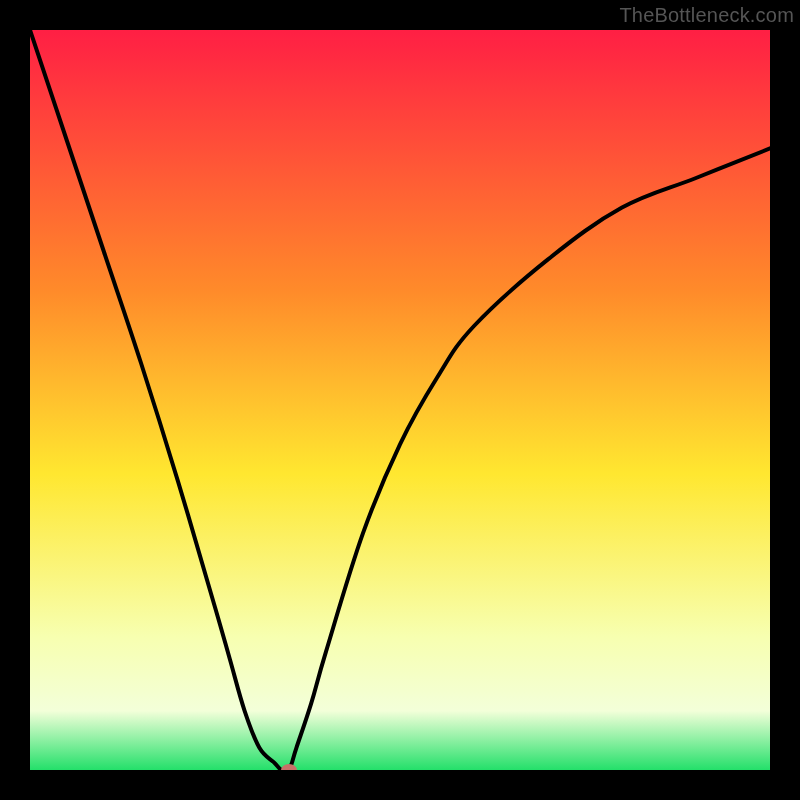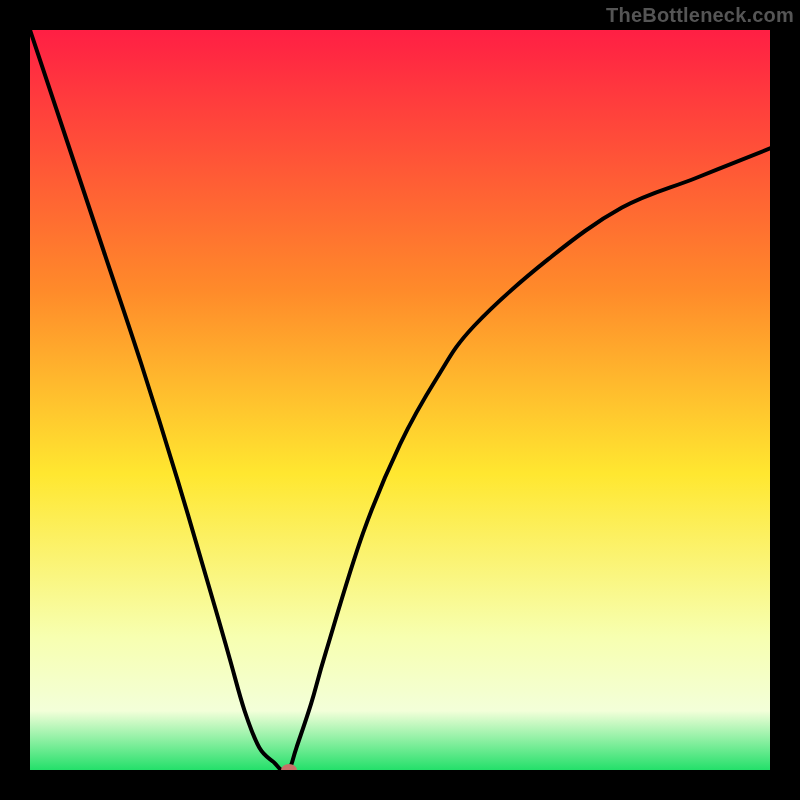--- a/index.html
+++ b/index.html
@@ -10,21 +10,21 @@
     position: relative;
     overflow: hidden;
     font-family: Arial, Helvetica, sans-serif;
   }
   .watermark {
     position: absolute;
     top: 4px;
     right: 6px;
     color: #555;
     font-size: 20px;
-    font-weight: 700;
+    font-weight: 400;
     letter-spacing: 0.2px;
     z-index: 50;
   }
   .plot-area {
     position: absolute;
     left: 30px;
     top: 30px;
     width: 740px;
     height: 740px;
     overflow: hidden;

